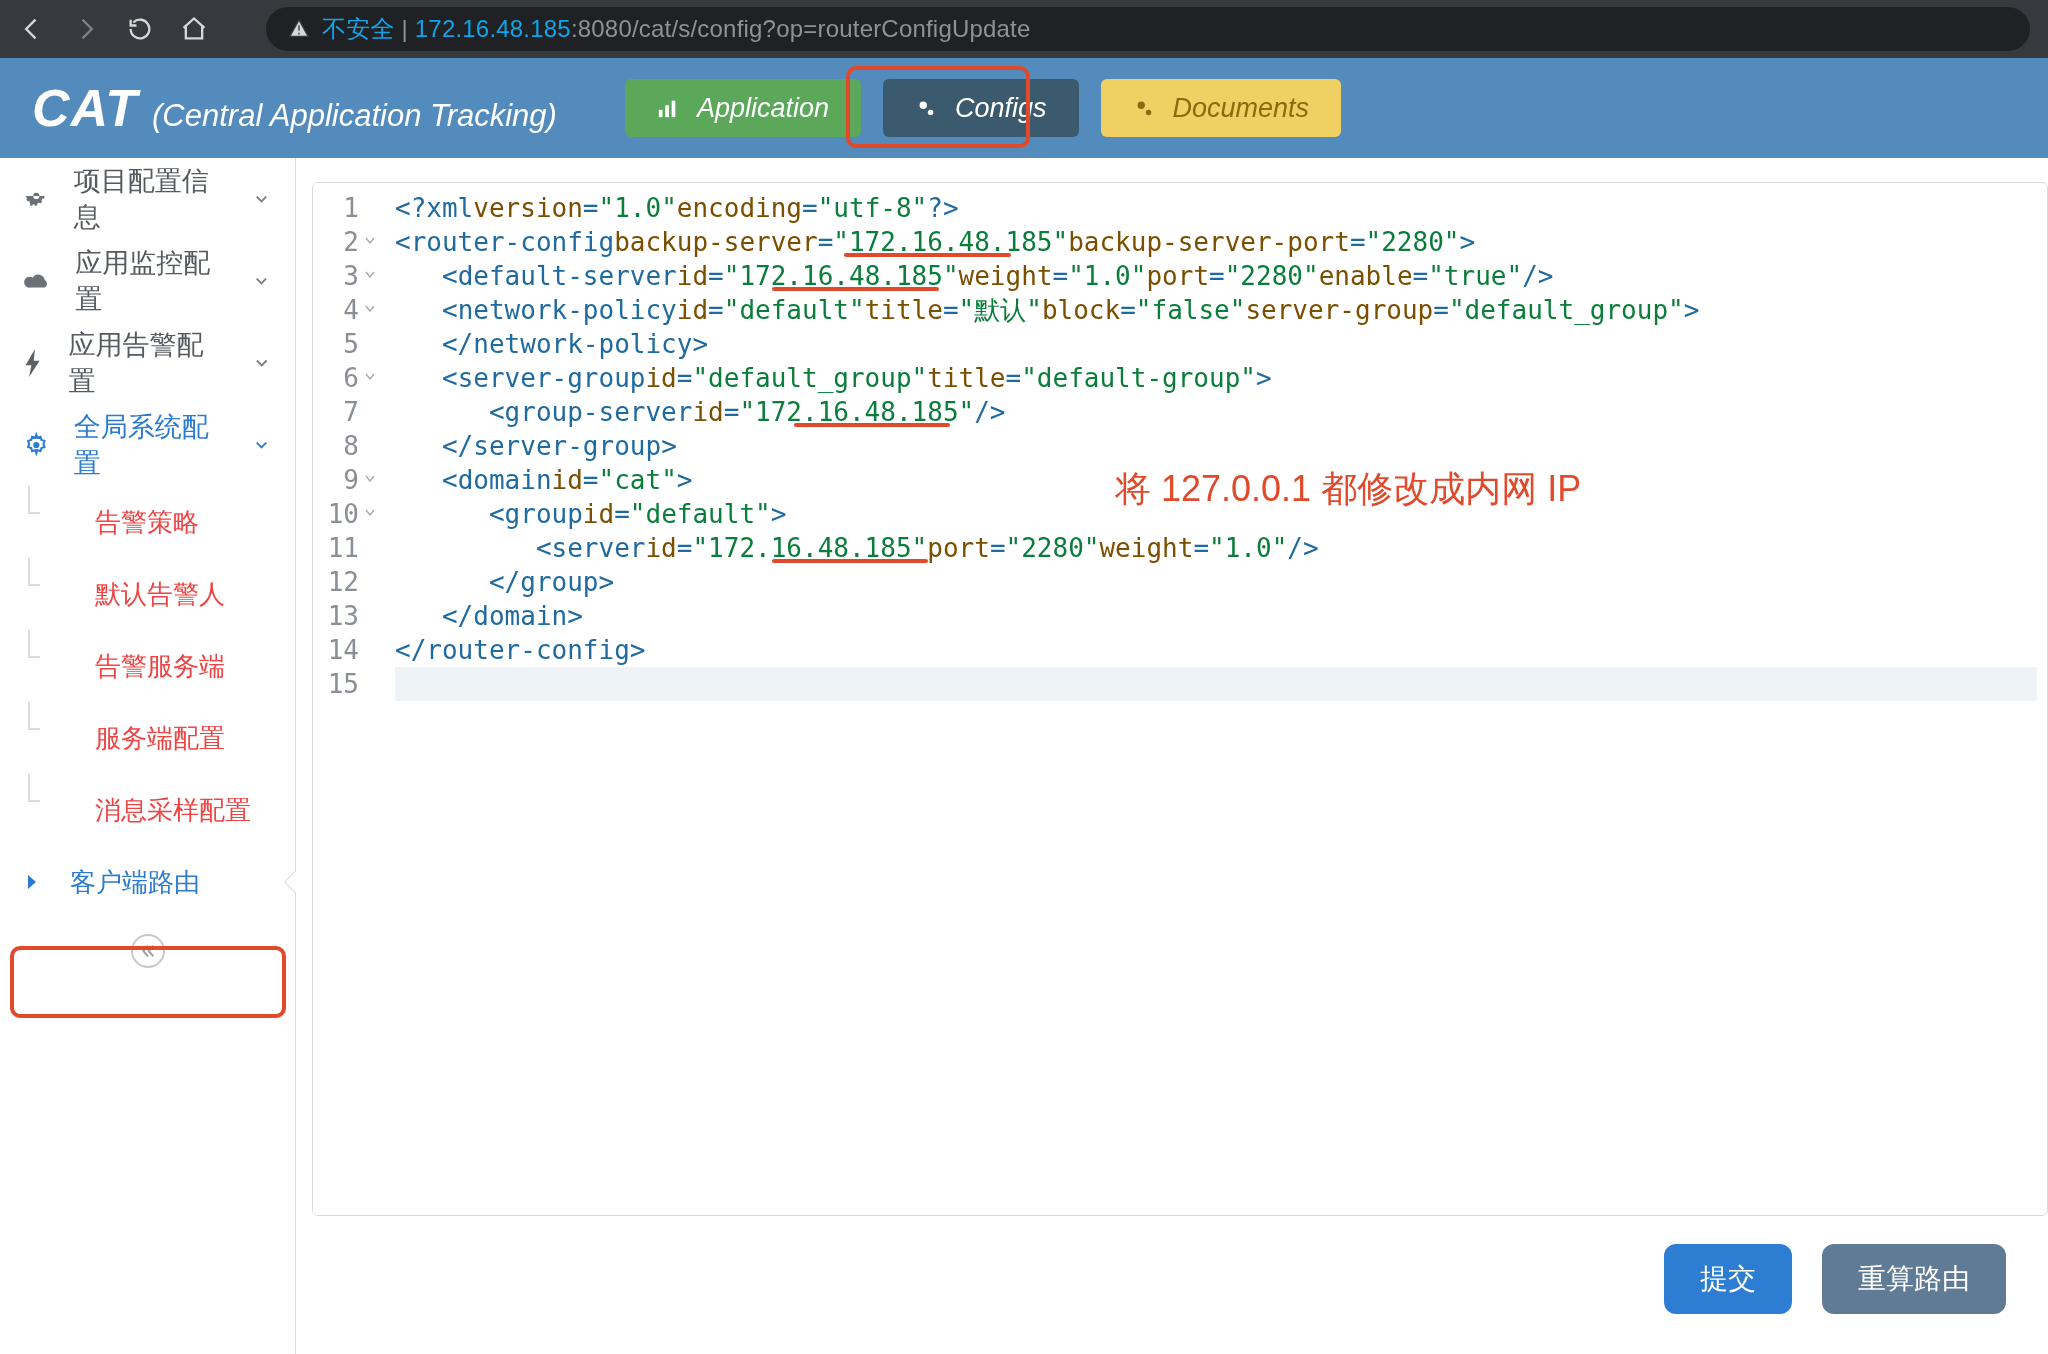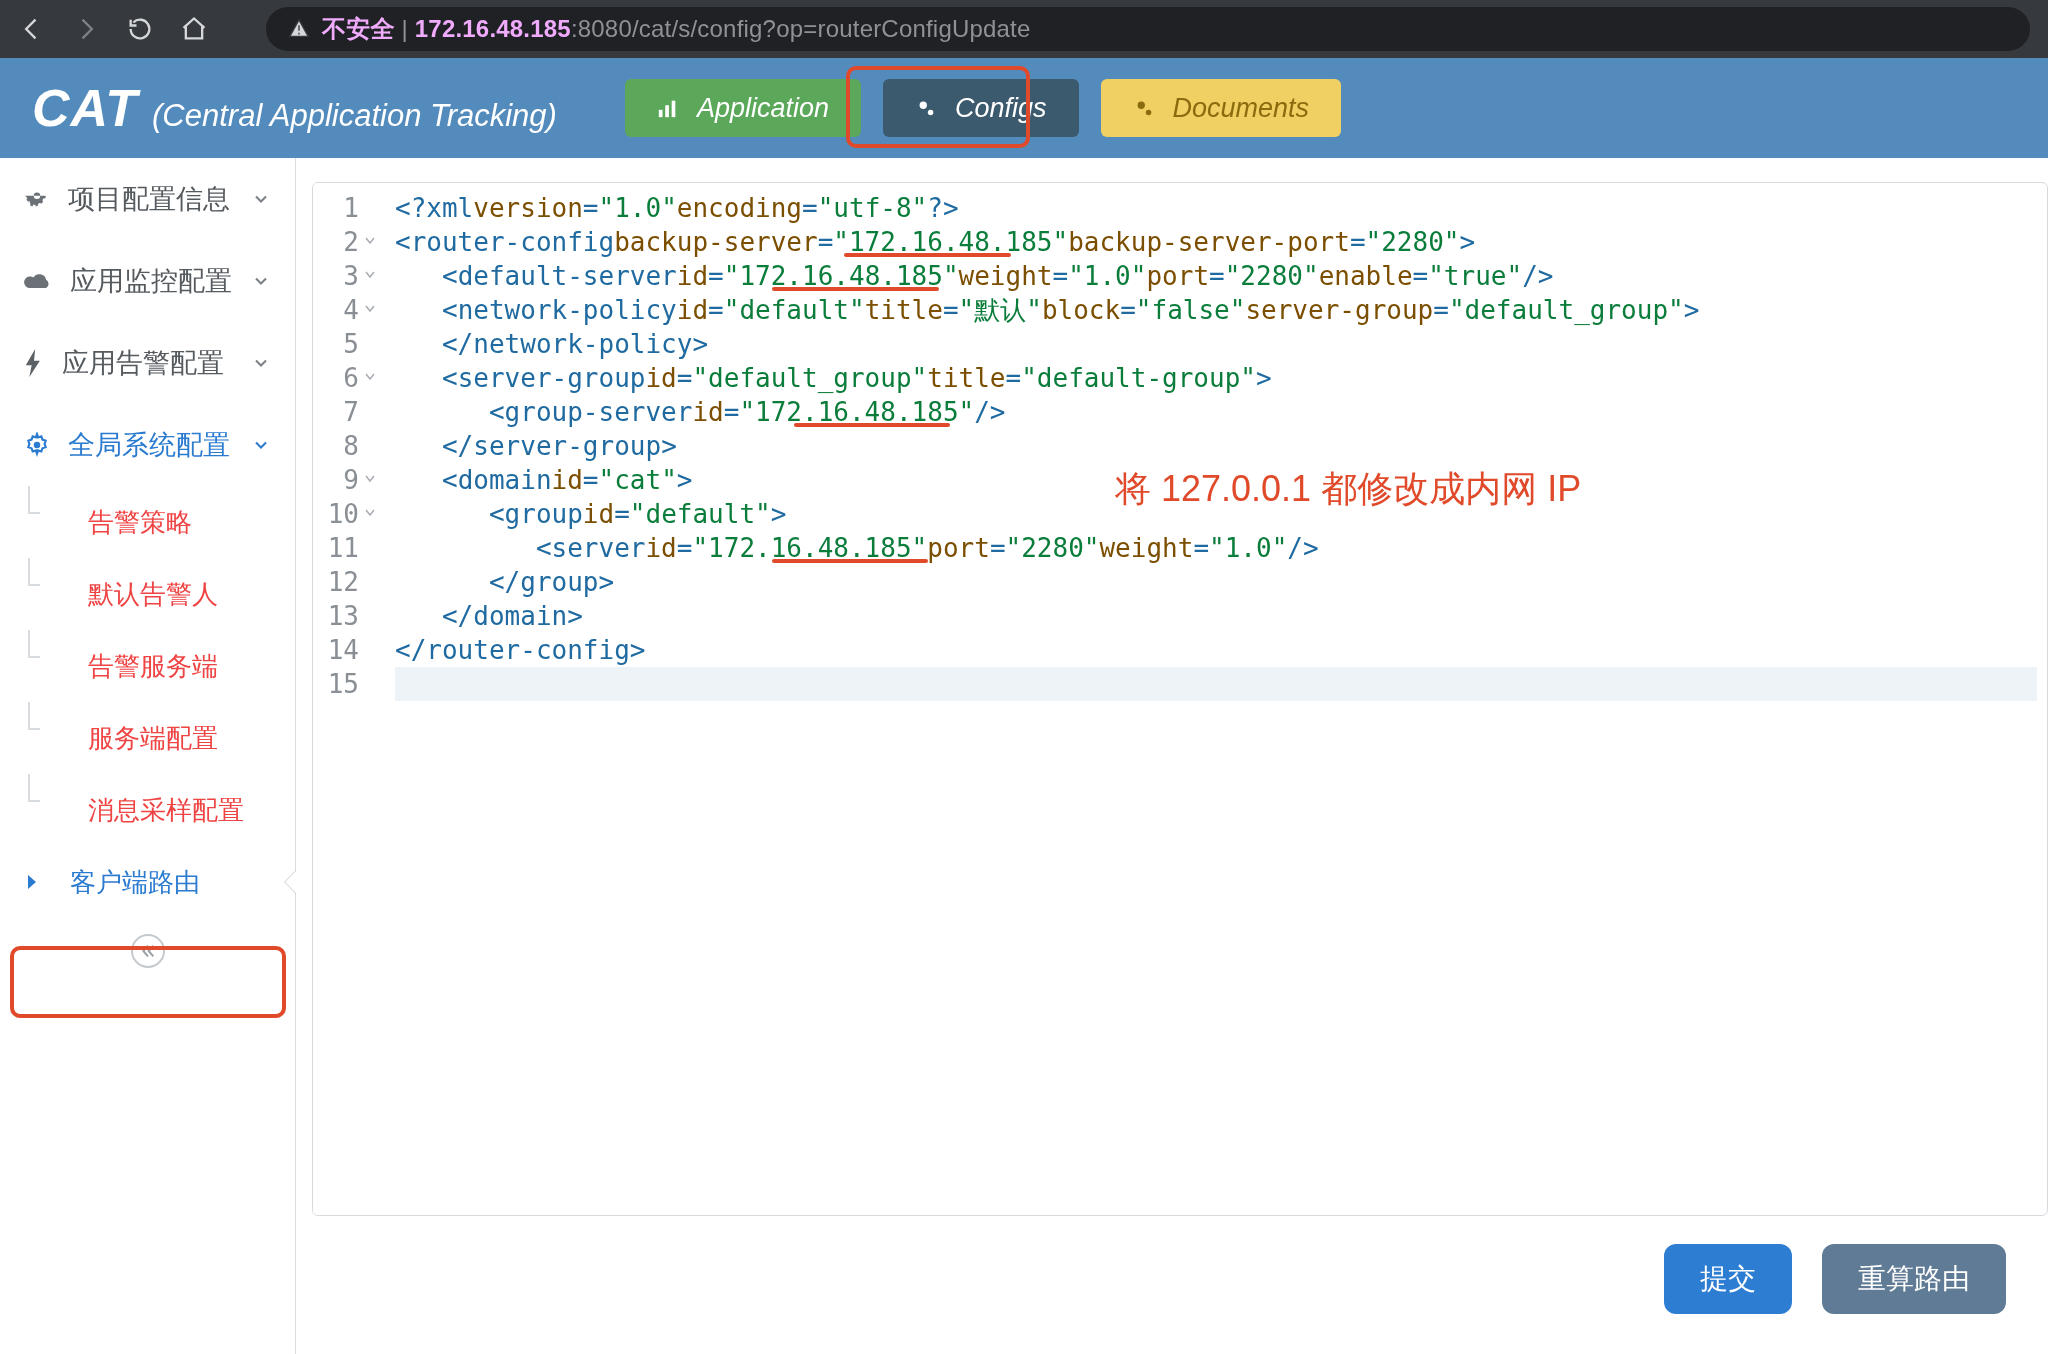--- a/index.html
+++ b/index.html
@@ -6,41 +6,41 @@
   body { font-family: -apple-system, "Helvetica Neue", Arial, sans-serif; background: #fff; width: 2048px; height: 1354px; overflow: hidden; }
 
   
   .browser-bar { height: 58px; background: #36393e; display: flex; align-items: center; padding: 0 18px; gap: 26px; color: #d5d7da; font-size: 24px; }
   .browser-bar svg.nav { width: 28px; height: 28px; stroke: #d5d7da; fill: none; stroke-width: 2; }
   .browser-bar .spacer-small { width: 6px; }
   .url-bar { flex: 1; display: flex; align-items: center; gap: 12px; background: #202124; border-radius: 28px; height: 44px; padding: 0 22px; color: #b9bcc0; }
   .url-bar .warn-icon { width: 22px; height: 22px; }
   .url-bar .url-text { font-size: 24px; letter-spacing: .2px; white-space: nowrap; }
   .url-bar .url-gray { color: #8e9297; }
-  .url-bar .url-white { color: #f0abfc; font-weight: bold; }
+  .url-bar .url-white { color: #0ea5e9; }
 
   
   .app-header { background: #548bbd; height: 100px; display: flex; align-items: center; padding: 0 32px; gap: 22px; }
   .logo-block { display: flex; align-items: baseline; color: #fff; font-style: italic; gap: 14px; }
   .logo-cat { font-size: 52px; font-weight: 600; letter-spacing: 1px; }
   .logo-sub { font-size: 31px; font-weight: 400; }
   .header-spacer { width: 24px; }
   .tab-btn { display: inline-flex; align-items: center; gap: 18px; padding: 0 32px; height: 58px; border-radius: 6px; font-size: 27px; font-style: italic; color: #fff; }
   .tab-btn.green   { background: #5ba85b; }
   .tab-btn.dark    { background: #3c5a6d; }
   .tab-btn.yellow  { background: #f0d062; color: #8a6c0e; }
   .tab-btn svg { width: 22px; height: 22px; }
   .hl-red { position: absolute; border: 4px solid #e04a2a; border-radius: 10px; pointer-events:none; }
 
   
   .body-row { display: flex; height: calc(100% - 58px - 100px); }
 
   
   .sidebar { width: 296px; border-right: 1px solid #d9dde1; background: #fff; position: relative; }
-  .side-item { display: flex; align-items: center; height: 82px; padding: 0 24px; font-size: 27px; color: #555a5f; gap: 18px; border-bottom: 0; position: relative; }
+  .side-item { display: flex; align-items: center; height: 82px; padding: 0 24px; font-size: 27px; color: #555a5f; gap: 25px; border-bottom: 0; position: relative; }
   .side-item.parent { font-weight: 500; }
   .side-item.active { color: #2b7bd0; }
   .side-item.sub    { padding-left: 70px; font-size: 26px; color: #ef4444; height: 72px; }
   .side-item.sub.active { color: #2b7bd0; }
   .side-item .chev { margin-left: auto; }
   .side-item .tick::before { content: ""; position: absolute; left: 28px; top: 0; width: 2px; height: 26px; background: #d8dce0; }
   .side-item .tick::after { content: ""; position: absolute; left: 28px; top: 26px; width: 12px; height: 2px; background: #d8dce0; }
   .collapse-ring { width: 34px; height: 34px; border-radius: 50%; border: 2px solid #c5cace; margin: 16px auto 0; display:flex; align-items:center; justify-content:center; color:#9aa0a6; }
   .side-caret-right { position:absolute; right:-2px; top:50%; transform:translateY(-50%); width:0; height:0; border-top:12px solid transparent; border-bottom:12px solid transparent; border-right:12px solid #fff; filter: drop-shadow(-1px 0 0 #ccc); }
 

